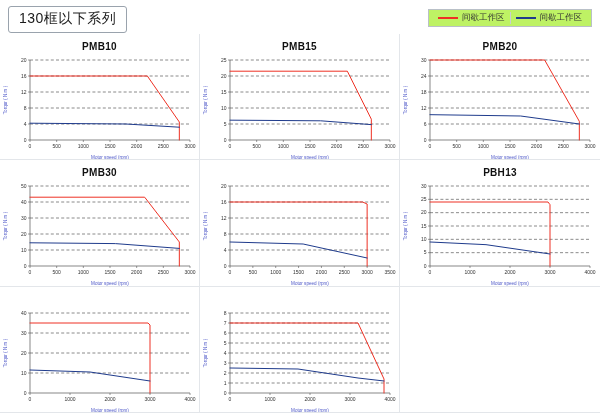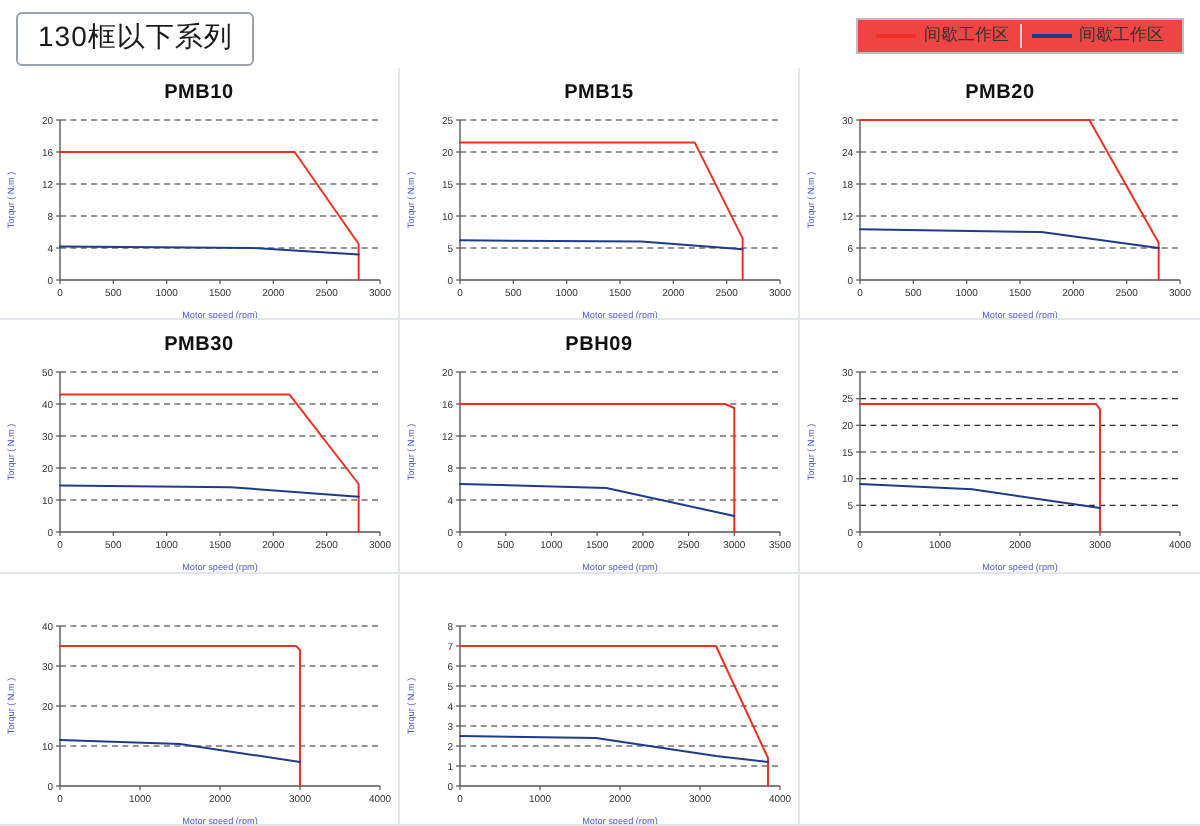--- a/index.html
+++ b/index.html
@@ -29,21 +29,21 @@
   }
   .legend {
     position: absolute; right: 8px; top: 9px;
     display: flex; align-items: center; gap: 0px;
     font-size: 8px;
   }
   .legend-box {
     border: 1px solid #b9c0c8;
     display: flex; align-items: center;
     padding: 2px 4px;
-    background: #ef4444;
+    background: #bef264;
   }
   .legend-item { display: flex; align-items: center; padding: 0 5px; }
   .legend-swatch { width: 20px; height: 2px; margin-right: 4px; }
   .legend-sep { width: 1px; height: 12px; background: #c8ced4; }
   .legend-label { font-size: 8.5px; color: #333; white-space: nowrap; }
 
   
   .grid {
     position: absolute; top: 34px; left: 0;
     width: 600px; height: 379px;
@@ -281,21 +281,20 @@
               <polyline points="30.00,19.20 144.67,19.20 179.33,64.00 179.33,88.00" fill="none" stroke="#ee3124" stroke-width="1" stroke-linejoin="round" stroke-linecap="round"></polyline>
               <polyline points="30.00,64.80 115.33,65.60 179.33,70.40" fill="none" stroke="#1f3b8c" stroke-width="1" stroke-linejoin="round" stroke-linecap="round"></polyline>
               <text x="110" y="107" text-anchor="middle" class="axis-label">Motor speed (rpm)</text>
               <text x="0" y="0" text-anchor="middle" class="axis-label" transform="translate(7,48) rotate(-90)">Torqur ( N.m )</text>
             </svg>
           </div>
         </div>
       </div>
       <div class="cell">
         <div class="cell-inner">
-          <div class="chart-title">PBH09</div>
           <div class="plot-wrap">
             <svg width="200" height="110" viewBox="0 0 200 110">
               <line x1="30" x2="190" y1="72" y2="72" stroke="#2b2b2b" stroke-width="0.55" stroke-dasharray="3,2.2"></line>
               <line x1="30" x2="190" y1="56" y2="56" stroke="#2b2b2b" stroke-width="0.55" stroke-dasharray="3,2.2"></line>
               <line x1="30" x2="190" y1="40" y2="40" stroke="#2b2b2b" stroke-width="0.55" stroke-dasharray="3,2.2"></line>
               <line x1="30" x2="190" y1="24" y2="24" stroke="#2b2b2b" stroke-width="0.55" stroke-dasharray="3,2.2"></line>
               <line x1="30" x2="190" y1="8" y2="8" stroke="#2b2b2b" stroke-width="0.55" stroke-dasharray="3,2.2"></line>
               <line x1="30" x2="30" y1="8" y2="88" stroke="#555555" stroke-width="0.7"></line>
               <line x1="30" x2="190" y1="88" y2="88" stroke="#555555" stroke-width="0.7"></line>
               <line x1="30" x2="30" y1="88" y2="90" stroke="#555555" stroke-width="0.6"></line>
@@ -329,20 +328,21 @@
               <polyline points="30.00,24.00 162.57,24.00 167.14,26.00 167.14,88.00" fill="none" stroke="#ee3124" stroke-width="1" stroke-linejoin="round" stroke-linecap="round"></polyline>
               <polyline points="30.00,64.00 103.14,66.00 167.14,80.00" fill="none" stroke="#1f3b8c" stroke-width="1" stroke-linejoin="round" stroke-linecap="round"></polyline>
               <text x="110" y="107" text-anchor="middle" class="axis-label">Motor speed (rpm)</text>
               <text x="0" y="0" text-anchor="middle" class="axis-label" transform="translate(7,48) rotate(-90)">Torqur ( N.m )</text>
             </svg>
           </div>
         </div>
       </div>
       <div class="cell">
         <div class="cell-inner">
+          <div class="chart-title">PBH13</div>
           <div class="plot-wrap">
             <svg width="200" height="110" viewBox="0 0 200 110">
               <line x1="30" x2="190" y1="74.66666666666667" y2="74.66666666666667" stroke="#2b2b2b" stroke-width="0.55" stroke-dasharray="3,2.2"></line>
               <line x1="30" x2="190" y1="61.333333333333336" y2="61.333333333333336" stroke="#2b2b2b" stroke-width="0.55" stroke-dasharray="3,2.2"></line>
               <line x1="30" x2="190" y1="48" y2="48" stroke="#2b2b2b" stroke-width="0.55" stroke-dasharray="3,2.2"></line>
               <line x1="30" x2="190" y1="34.66666666666667" y2="34.66666666666667" stroke="#2b2b2b" stroke-width="0.55" stroke-dasharray="3,2.2"></line>
               <line x1="30" x2="190" y1="21.33333333333333" y2="21.33333333333333" stroke="#2b2b2b" stroke-width="0.55" stroke-dasharray="3,2.2"></line>
               <line x1="30" x2="190" y1="8" y2="8" stroke="#2b2b2b" stroke-width="0.55" stroke-dasharray="3,2.2"></line>
               <line x1="30" x2="30" y1="8" y2="88" stroke="#555555" stroke-width="0.7"></line>
               <line x1="30" x2="190" y1="88" y2="88" stroke="#555555" stroke-width="0.7"></line>

